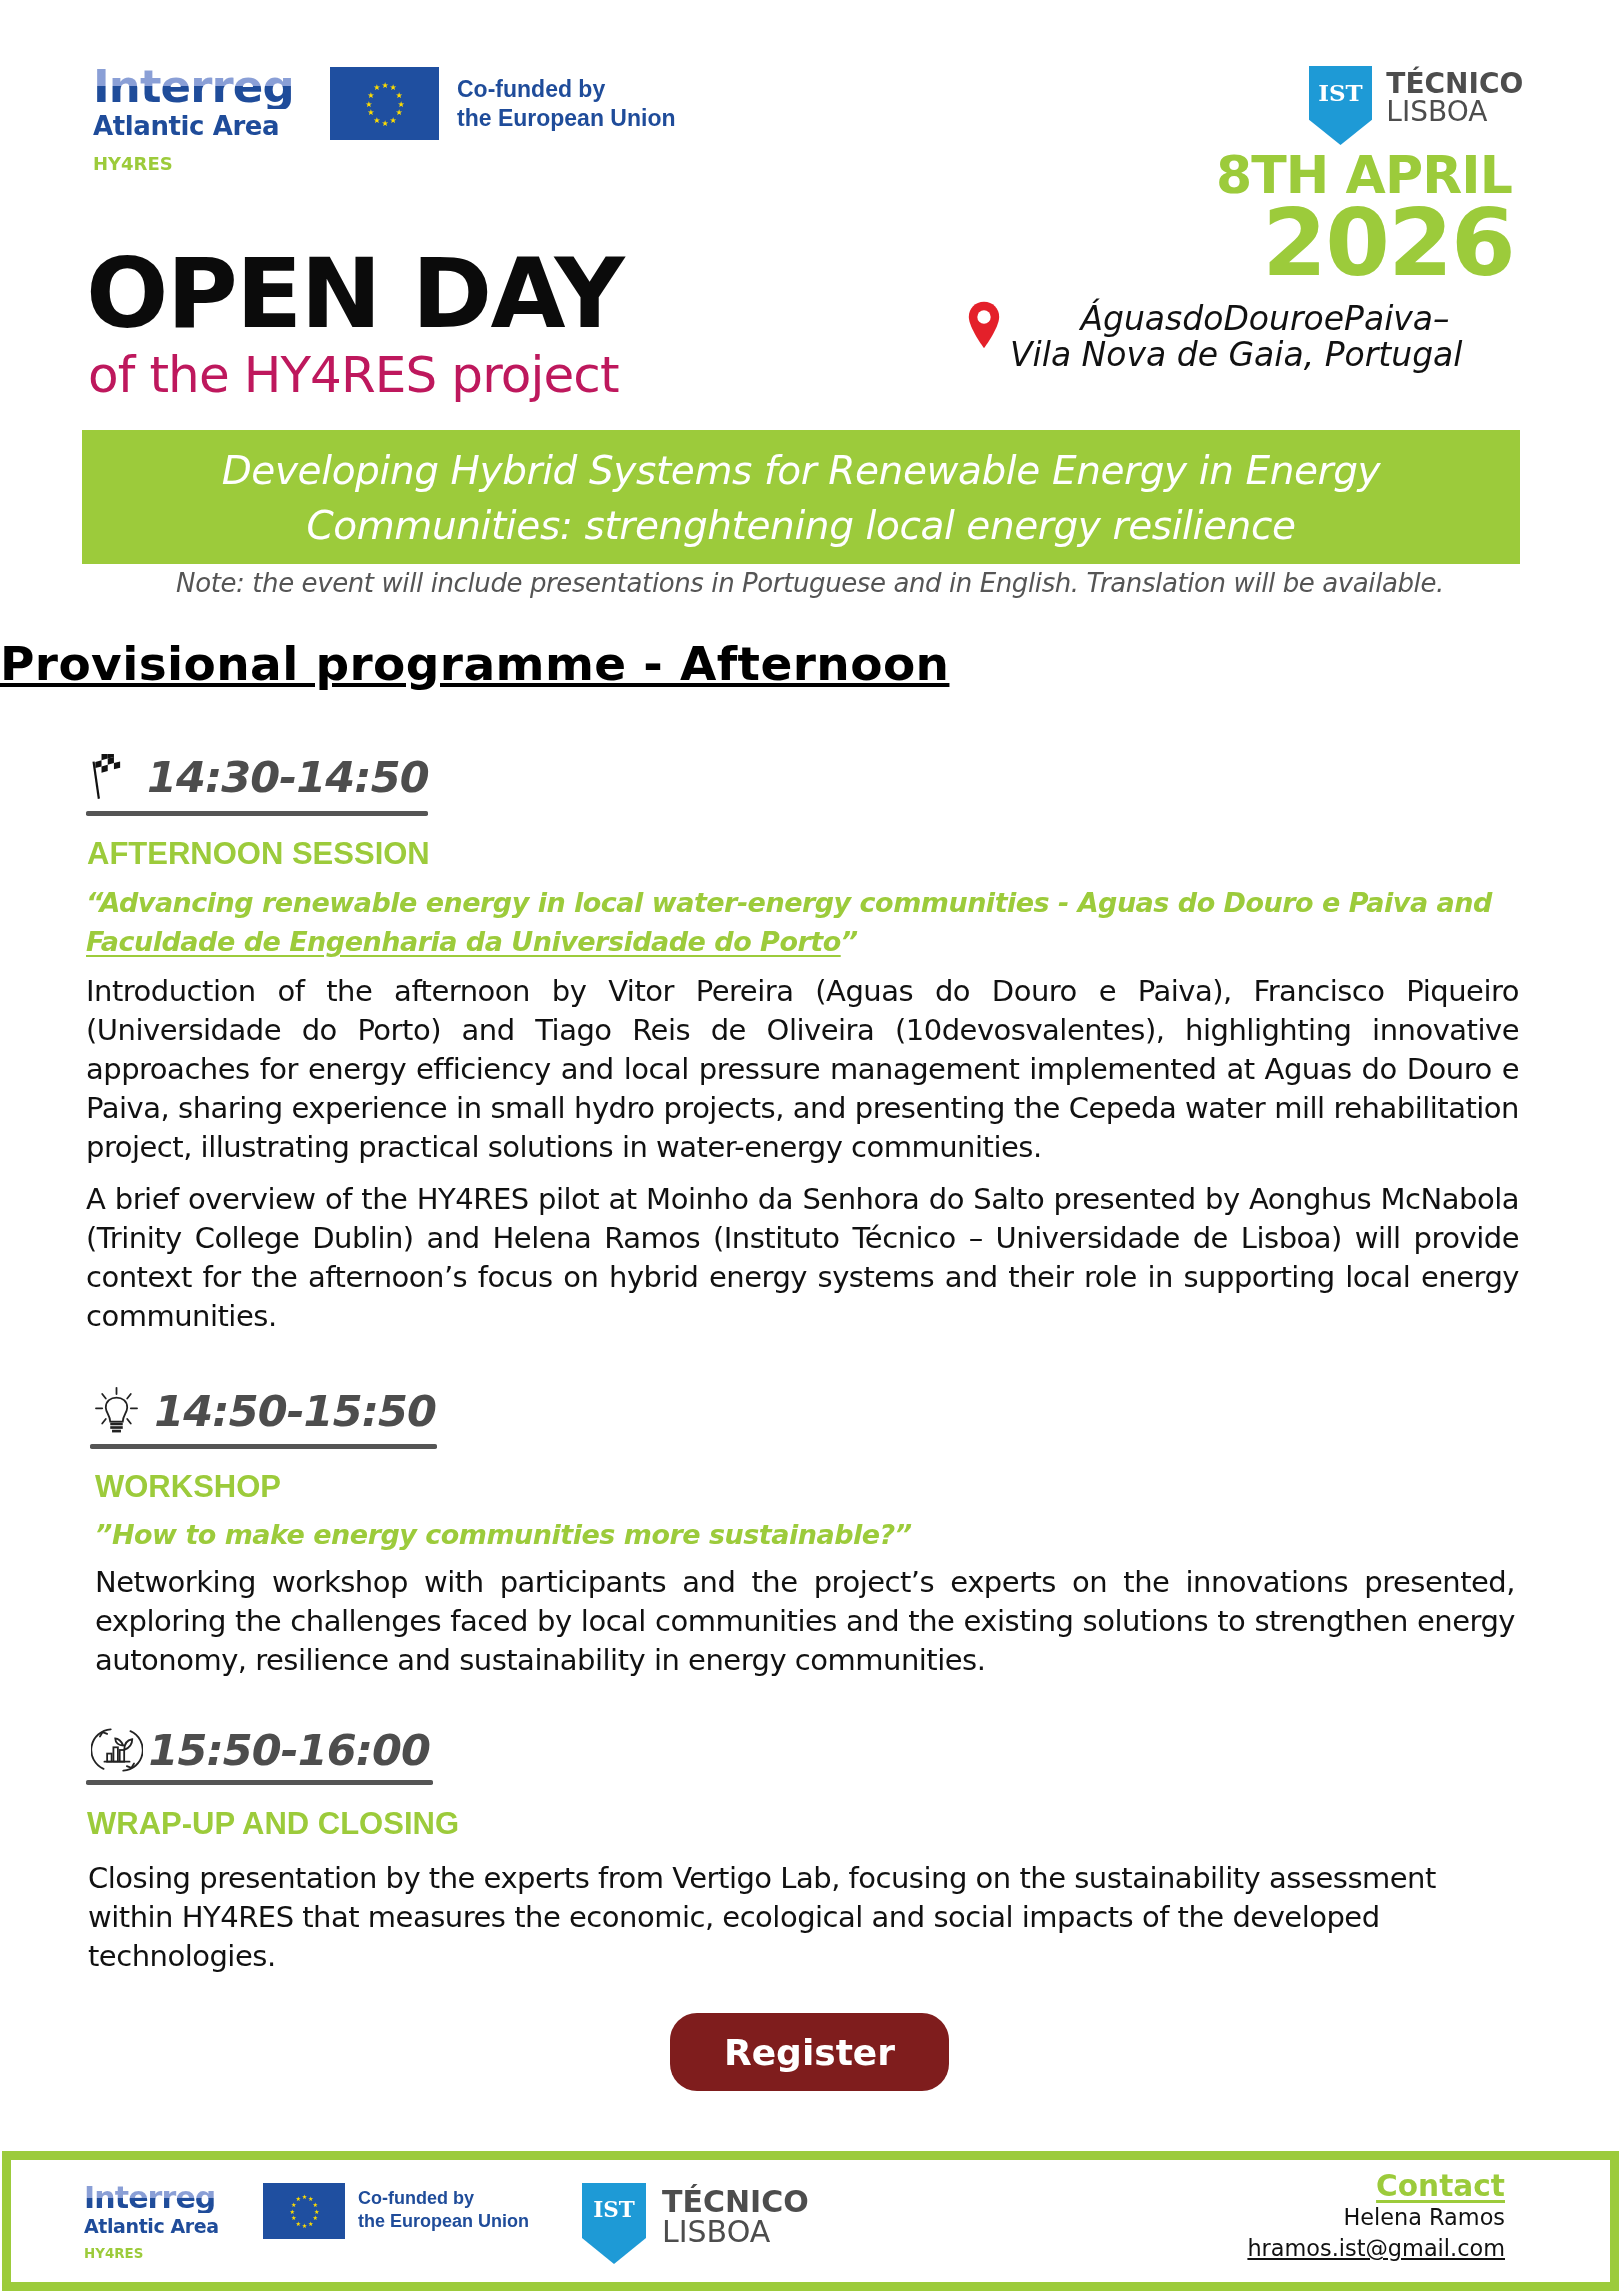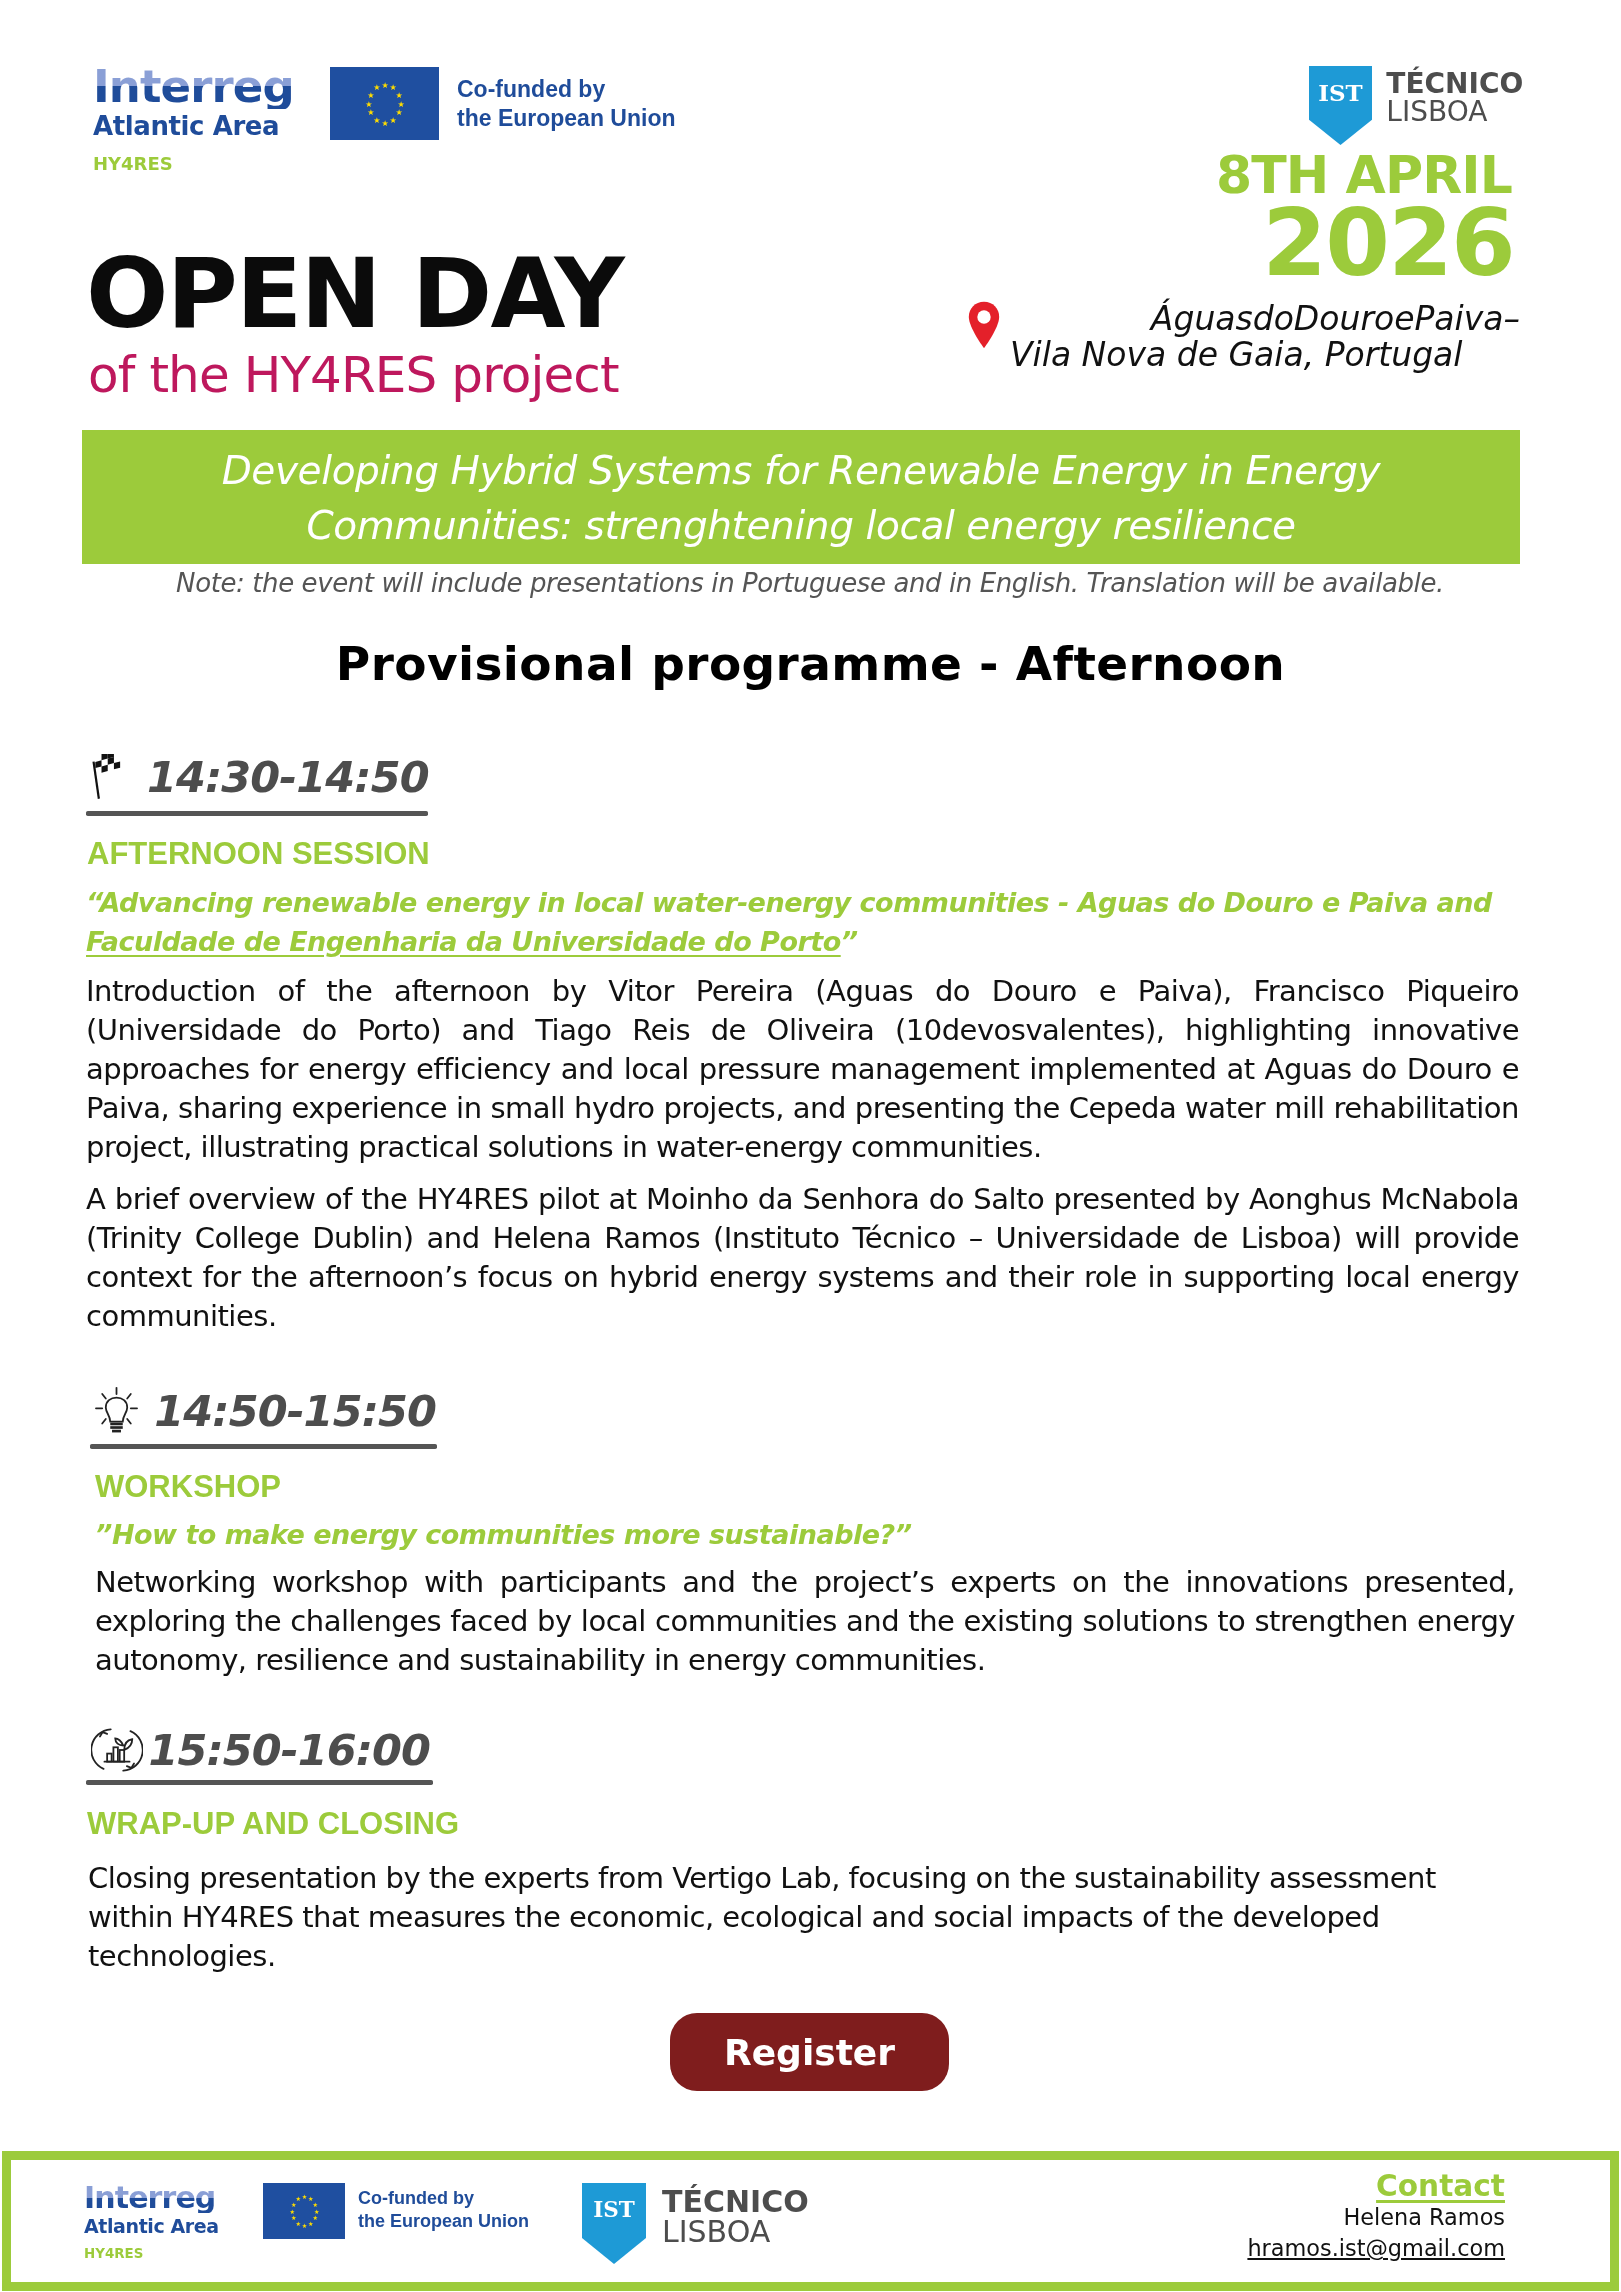--- a/index.html
+++ b/index.html
@@ -24,26 +24,26 @@
 
   .date1 { right: 109px; top: 145px; font-family: "DejaVu Sans", sans-serif; font-weight: bold; font-size: 52px; color: #9ccb3b; letter-spacing: -0.9px; text-align: right; }
   .date2 { right: 107px; top: 197px; font-family: "DejaVu Sans", sans-serif; font-weight: bold; font-size: 93px; color: #9ccb3b; line-height: 93px; text-align: right; letter-spacing: -1.8px; }
 
   .openday { left: 86px; top: 244px; font-family: "DejaVu Sans", sans-serif; font-weight: bold; font-size: 97px; line-height: 99px; letter-spacing: -1.8px; color: #0b0b0b; }
   .subtitle { left: 88px; top: 346px; font-family: "DejaVu Sans", sans-serif; font-size: 50px; color: #be185d; letter-spacing: -0.9px; }
 
   .pin { left: 967px; top: 300px; width: 34px; height: 50px; }
   .location { left: 1010px; top: 301px; width: 510px; font-family: "DejaVu Sans", sans-serif; font-style: italic; font-size: 33px; line-height: 36px; color: #111; }
   .location div { white-space: nowrap; }
-  .loc-line1 { display: flex; justify-content: flex-end; }
+  .loc-line1 { display: flex; justify-content: center; }
 
   .banner { left: 82px; top: 430px; width: 1438px; height: 134px; background: #9ccb3b; color: #fff; text-align: center; font-family: "DejaVu Sans", sans-serif; font-style: italic; font-size: 39px; line-height: 55px; padding-top: 12.5px; letter-spacing: -0.4px; }
   .note { left: 82px; top: 568px; width: 1456px; text-align: center; font-family: "DejaVu Sans", sans-serif; font-style: italic; font-size: 26px; color: #555; letter-spacing: -0.4px; }
 
-  .prog-title { left: 0; top: 636px; width: 1621px; text-align: center; font-family: "DejaVu Sans", sans-serif; font-weight: bold; font-size: 47px; color: #000; letter-spacing: 0.4px; }
+  .prog-title { left: 0; top: 636px; width: 1621px; text-align: left; font-family: "DejaVu Sans", sans-serif; font-weight: bold; font-size: 47px; color: #000; letter-spacing: 0.4px; text-decoration: underline; }
 
   .time-head { display: flex; align-items: center; }
   .time-text { font-family: "DejaVu Sans", sans-serif; font-weight: bold; font-style: italic; font-size: 43px; color: #4d4d4d; letter-spacing: -0.9px; }
   .time-rule { position: absolute; height: 4.5px; background: #555; border-radius: 1.8px; }
 
   .section-label { font-family: "Liberation Sans", sans-serif; font-weight: bold; font-size: 31px; color: #9ccb3b; }
   .section-quote { font-family: "DejaVu Sans", sans-serif; font-weight: bold; font-style: italic; font-size: 27px; line-height: 39px; color: #9ccb3b; letter-spacing: -0.5px; }
   .underline { text-decoration: underline; text-decoration-thickness: 1.8px; text-underline-offset: 3.6px; text-align: center; }
 
   .para { font-family: "DejaVu Sans", sans-serif; font-size: 29px; line-height: 39px; color: #111; text-align: justify; letter-spacing: -0.5px; }

